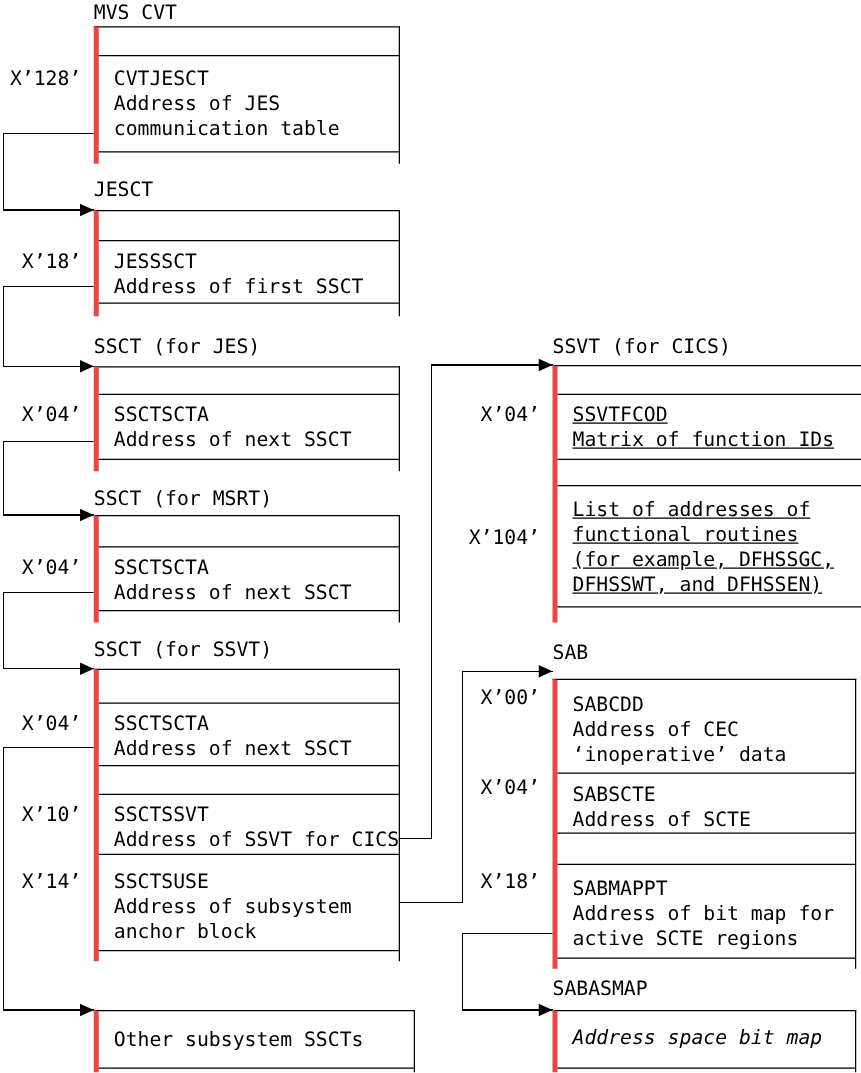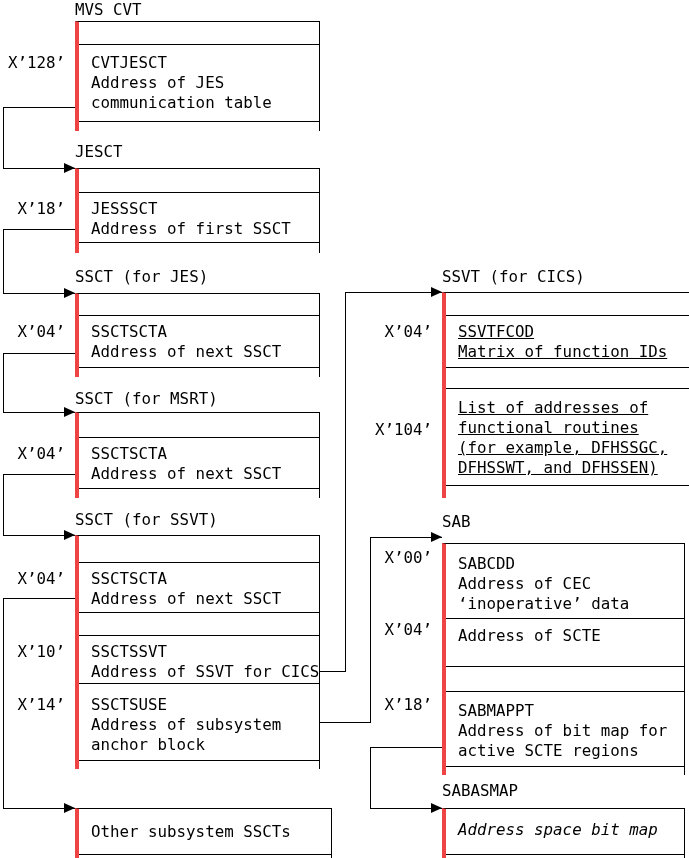--- a/index.html
+++ b/index.html
@@ -202,20 +202,21 @@
     <div class="block-box" style="left: 442px; top: 519px; width: 243px; margin-top: 24px;">
       <div class="block-row bordered" style="height: 75px;">
         <div class="row-lines" style="padding-top: 10px;">
           <div class="row-text-line">SABCDD</div>
           <div class="row-text-line">Address of CEC</div>
           <div class="row-text-line">‘inoperative’ data</div>
         </div>
       </div>
       <div class="block-row bordered" style="height: 48px;">
         <div class="row-lines" style="padding-top: 7px;">
+          <div class="row-text-line">SABSCTE</div>
           <div class="row-text-line">Address of SCTE</div>
         </div>
       </div>
       <div class="block-row bordered" style="height: 25px;"></div>
       <div class="block-row bordered" style="height: 75px;">
         <div class="row-lines" style="padding-top: 9px;">
           <div class="row-text-line">SABMAPPT</div>
           <div class="row-text-line">Address of bit map for</div>
           <div class="row-text-line">active SCTE regions</div>
         </div>

